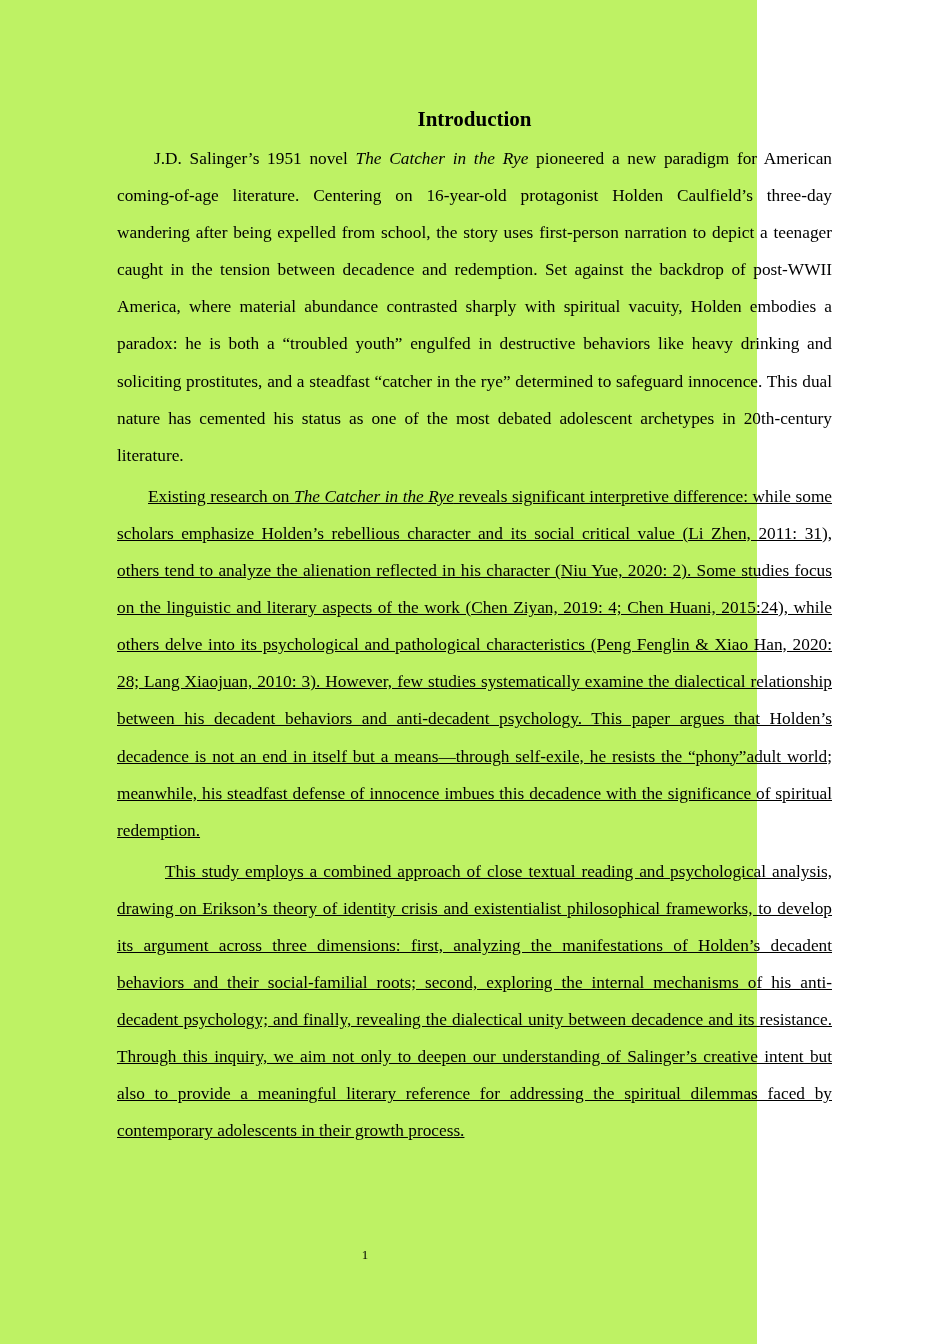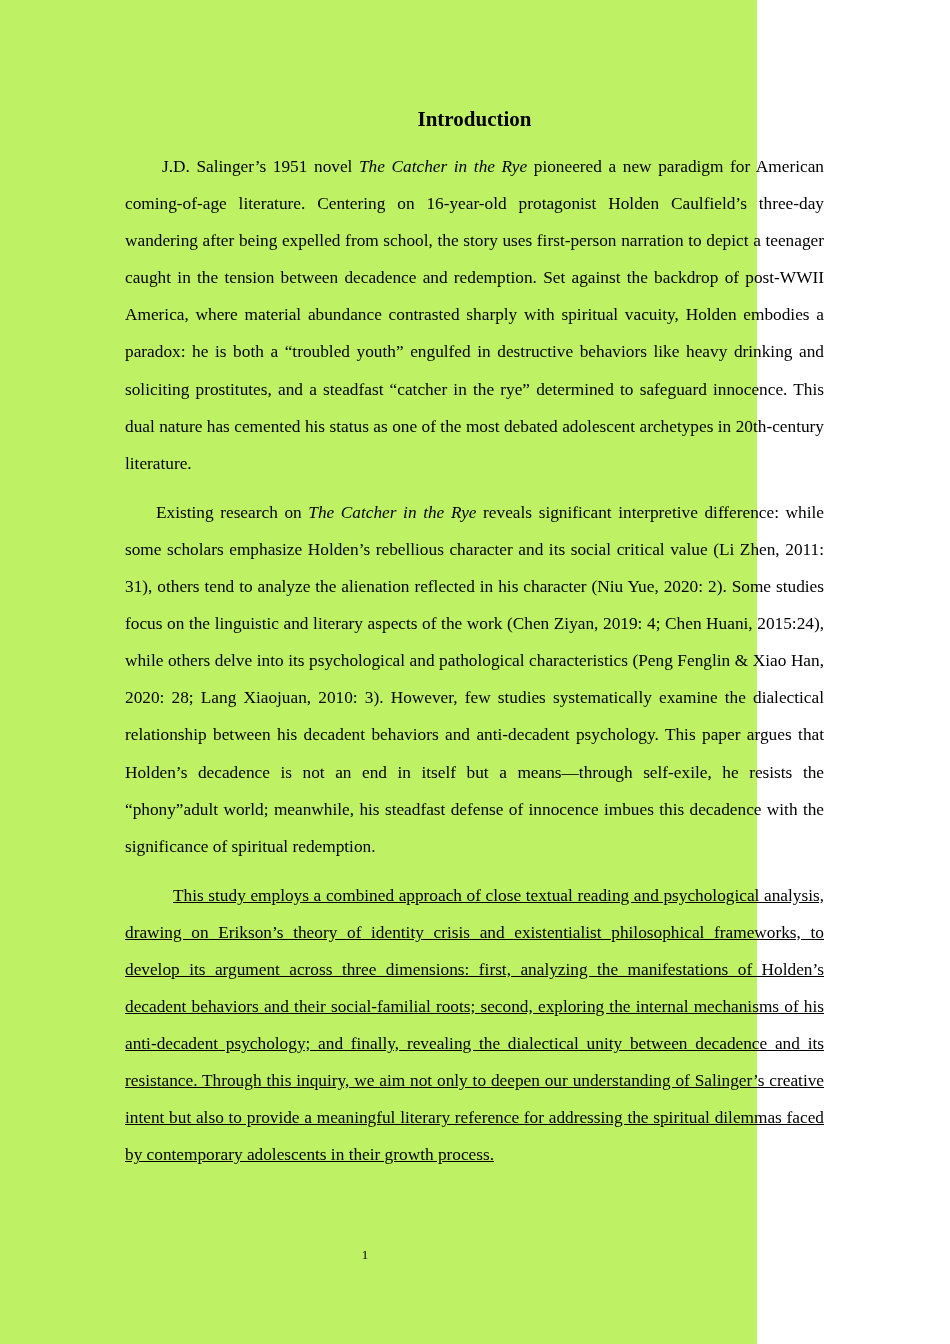--- a/index.html
+++ b/index.html
@@ -35,25 +35,25 @@
       font-size: 21px;
       text-align: center;
       margin: 0;
       height: 32px;
       line-height: 30px;
     }
     .para {
       font-size: 17.3px;
       line-height: 37.1px;
       text-align: justify;
-      margin: 12px;
+      margin: 4px;
       text-justify: inter-word;
     }
     .para.p1 { text-indent: 37px; }
-    .para.p2 { text-indent: 31px; }
+    .para.p2 { text-indent: 31px; text-decoration: underline; }
     .para.p3 { text-indent: 48px; text-decoration: underline; }
     .para em { font-style: italic; }
     .page-number {
       position: absolute;
       left: 355px;
       top: 1247px;
       width: 20px;
       text-align: center;
       font-size: 13px;
       line-height: 16px;

